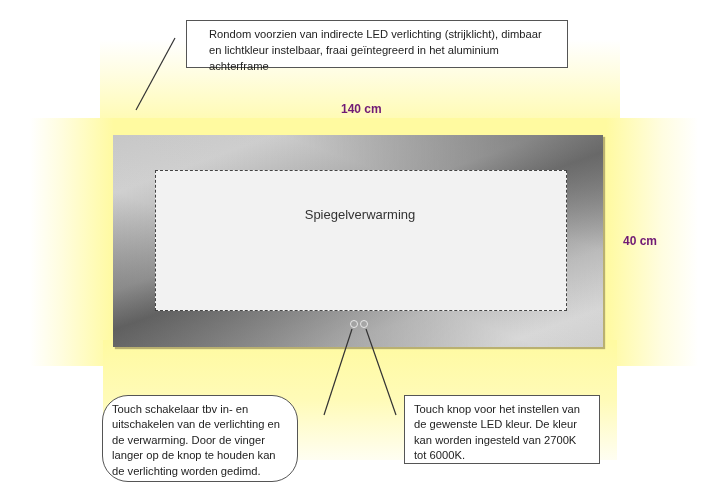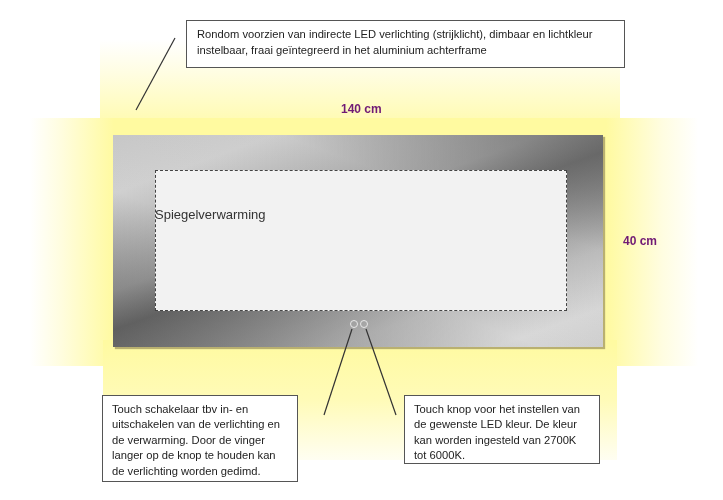--- a/index.html
+++ b/index.html
@@ -11,25 +11,25 @@
   .glow-left{left:0px;top:118px;width:120px;height:248px;background:linear-gradient(to right,#ffffff 0%,#ffffff 25%,#fffde0 50%,#fffaa0 95%);}
   .glow-right{left:600px;top:118px;width:123px;height:248px;background:linear-gradient(to left,#ffffff 0%,#ffffff 20%,#fffde0 50%,#fffaa0 95%);}
   .glow-center{left:100px;top:118px;width:520px;height:248px;background:#fffaa0;}
   
   .mirror{left:113px;top:135px;width:490px;height:212px;
     background:linear-gradient(160deg,#c8c8c8 0%,#d0d0d0 15%,#a0a0a0 40%,#6a6a6a 50%,#bcbcbc 75%,#d8d8d8 90%,#cfcfcf 100%);
     box-shadow:2px 2px 1px #b9b070;}
   .mirror-overlay{left:113px;top:135px;width:490px;height:212px;
     background:linear-gradient(200deg,rgba(100,100,100,0.6) 0%,rgba(180,180,180,0.1) 30%,rgba(0,0,0,0) 60%,rgba(80,80,80,0.45) 100%);}
   .inner{left:155px;top:170px;width:410px;height:139px;background:#f2f2f2;border:1.3px dashed #444;}
-  .inner-label{left:155px;top:207px;width:410px;text-align:left;font-size:13px;color:#333;}
+  .inner-label{left:155px;top:207px;width:410px;text-align:center;font-size:13px;color:#333;}
   .btn-circle{width:6px;height:6px;border:1.2px solid #e8e8e8;border-radius:50%;top:320px;background:transparent;}
   .callout{background:#fff;border:1.5px solid #555;font-size:11.2px;line-height:16px;color:#222;box-sizing:border-box;}
-  .top-callout{left:186px;top:20px;width:439px;height:48px;padding:5px 10px;}
-  .left-callout{left:102px;top:395px;width:196px;height:87px;padding:6px 9px;line-height:15.4px;}
+  .top-callout{left:186px;top:20px;width:382px;height:48px;padding:5px 22px;}
+  .left-callout{left:102px;top:395px;width:196px;height:87px;padding:6px 9px;line-height:15.4px;border-radius:26px;}
   .right-callout{left:404px;top:395px;width:196px;height:69px;padding:6px 9px;line-height:15.4px;}
   .dim{font-weight:bold;font-size:12px;color:#701a75;}
   svg.lines{position:absolute;left:0;top:0;}
 </style>
 </head>
 <body>
 
 <div class="abs glow-top"></div>
 <div class="abs glow-center"></div>
 <div class="abs glow-left"></div>

